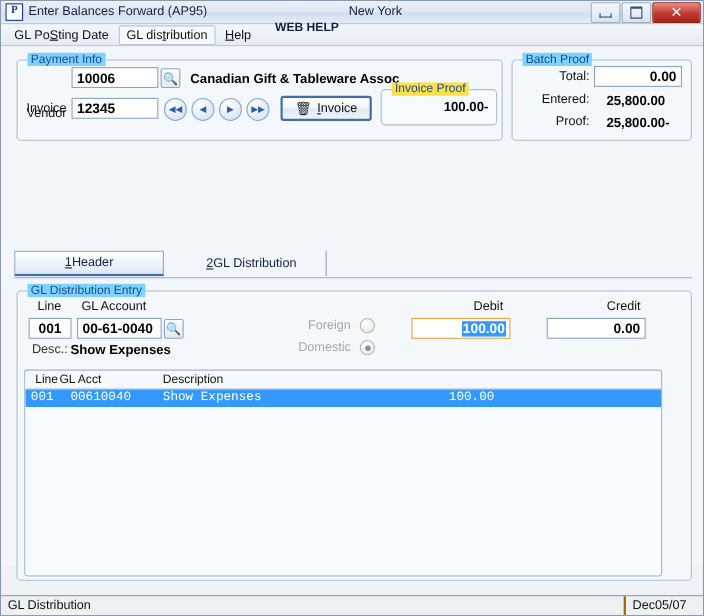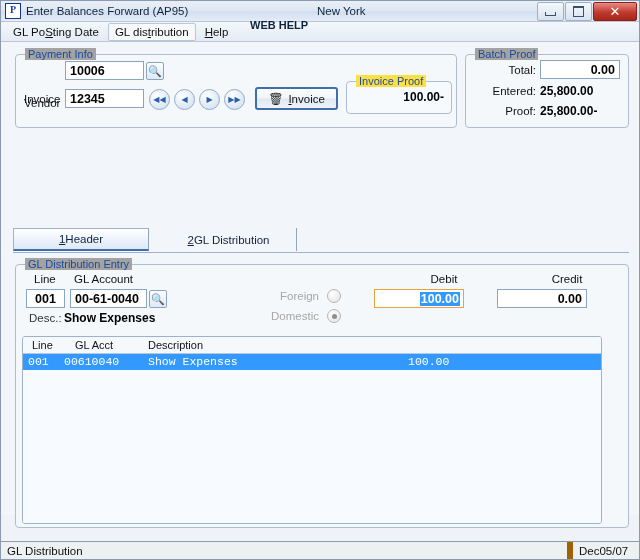--- a/index.html
+++ b/index.html
@@ -159,21 +159,21 @@
   .group {
     position: absolute;
     border: 1px solid #aebdd0;
     border-radius: 4px;
     background: #f5f8fb;
   }
   .group > .legend {
     position: absolute;
     top: -7px; left: 9px;
     padding: 0 3px;
-    background: #a3a3a3;
+    background: #7dd3fc;
     color: #1a4a9c;
     font-size: 11px;
     white-space: nowrap;
   }
 
   .lbl { font-size: 11.5px; color: #111; }
   .val-bold { font-weight: bold; font-size: 12px; color: #000; }
 
   
   .tfield {
@@ -187,21 +187,21 @@
     padding: 0 4px;
     display: flex;
     align-items: center;
     position: absolute;
   }
   .tfield.num { justify-content: flex-end; }
   .readout {
     position: absolute;
     font-weight: bold;
     font-size: 12px;
-    text-align: left;
+    text-align: center;
   }
 
   
   .magbtn {
     position: absolute;
     width: 16px; height: 16px;
     border: 1px solid #8aa4c4;
     background: linear-gradient(to bottom, #fbfdff, #dfe9f5);
     border-radius: 2px;
     display: flex; align-items: center; justify-content: center;
@@ -339,21 +339,21 @@
     align-items: center;
   }
   .status-left {
     flex: 1;
     font-size: 11.5px;
     color: #111;
     padding-left: 6px;
   }
   .status-right {
     width: 72px;
-    border-left: 6px solid #a16207;
+    border-left: 2px solid #a16207;
     height: 100%;
     display: flex; align-items: center;
     padding-left: 6px;
     font-size: 11.5px;
     color: #111;
     box-sizing: border-box;
   }
 </style>
 </head>
 <body>
@@ -388,20 +388,21 @@
   <div class="content">
 
     <div class="group" style="left:14px; top:12px; width:440px; height:72px;">
       <div class="legend">Payment Info</div>
 
       <div class="lbl" style="position:absolute; left:8px; top:10px;margin-top:32px;">Vendor</div>
       <div class="tfield" style="left:49px; top:6px; width:79px; height:19px;">10006</div>
       <div class="magbtn" style="left:130px; top:7px;">
           <span class="mag-glyph">🔍</span>
         </div>
+      <div class="val-bold" style="position:absolute; left:157px; top:9px;">Canadian Gift &amp; Tableware Assoc</div>
 
       <div class="lbl" style="position:absolute; left:8px; top:38px;">Invoice</div>
       <div class="tfield" style="left:49px; top:34px; width:79px; height:19px;">12345</div>
 
       <div class="navbtn" style="left:133px; top:34px;">
           <span>◀◀</span>
         </div>
       <div class="navbtn" style="left:158px; top:34px;">
           <span>◀</span>
         </div>
@@ -475,21 +476,21 @@
         <span class="sel-text">100.00</span>
       </div>
 
       <div class="lbl" style="position:absolute; left:521px; top:8px; width:60px; text-align:center;">Credit</div>
       <div class="tfield num" style="left:481px; top:24px; width:90px; height:19px;">0.00</div>
     </div>
 
     <div class="tbl-wrap">
       <div class="tbl-head">
         <div class="th" style="left:9px;">Line</div>
-        <div class="th" style="left:52px;">GL Acct</div>
+        <div class="th" style="left:31px;">GL Acct</div>
         <div class="th" style="left:125px;">Description</div>
       </div>
       <div class="tbl-body">
         <div class="trow sel" style="top:0;">
           <div class="td" style="left:5px;">001</div>
           <div class="td" style="left:41px;">00610040</div>
           <div class="td" style="left:125px;">Show Expenses</div>
           <div class="td" style="left:385px;">100.00</div>
         </div>
       </div>

